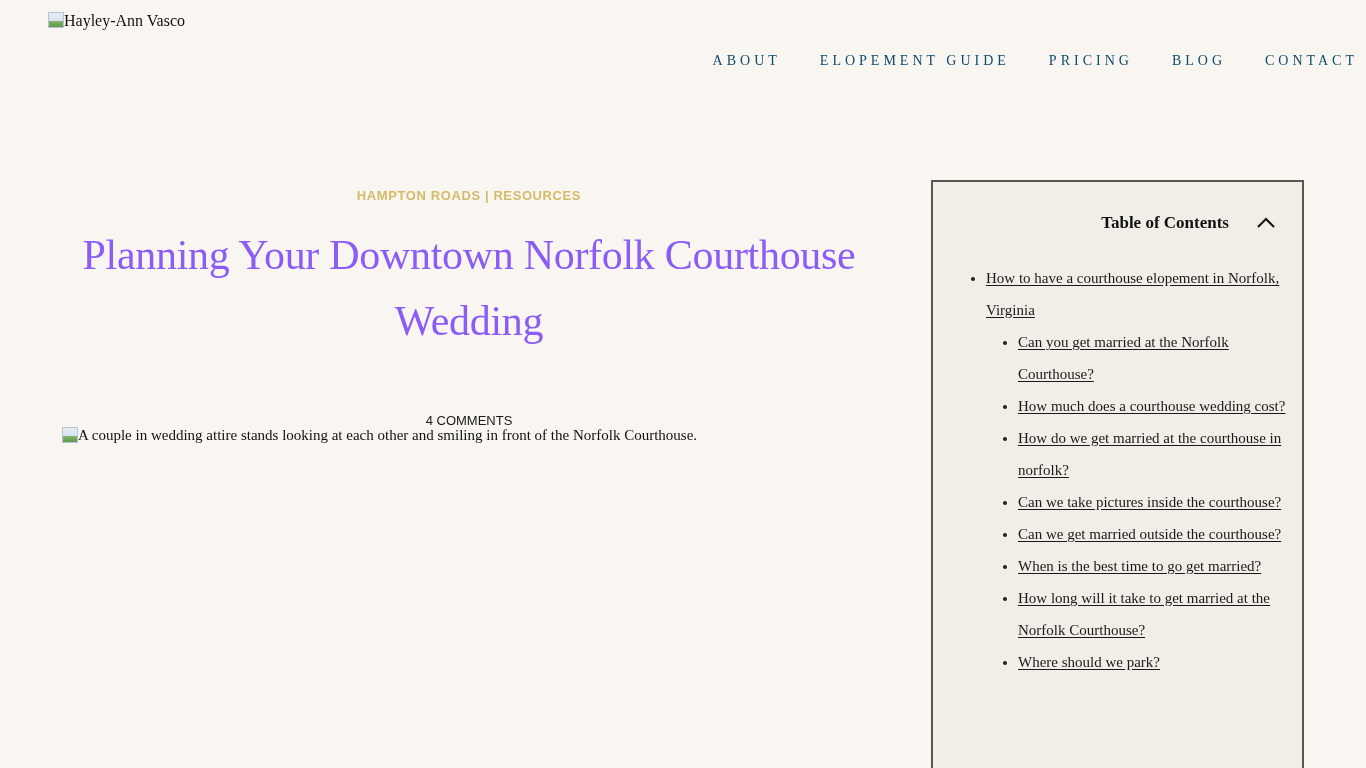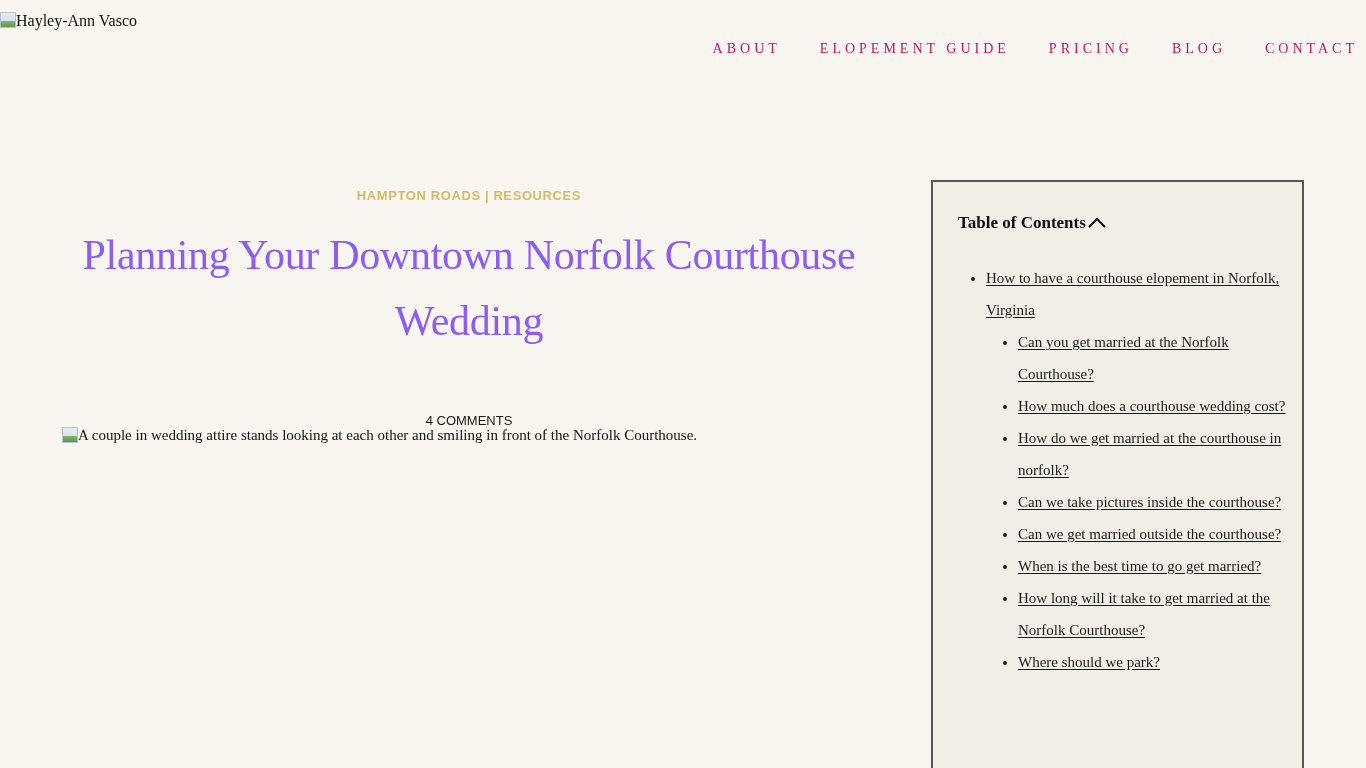--- a/index.html
+++ b/index.html
@@ -1,30 +1,30 @@
 <!DOCTYPE html>
 <html><head>
   <meta charset="utf-8">
   <style>
     * { box-sizing: border-box; margin: 0; padding: 0; }
     html, body { width: 1366px; height: 768px; overflow: hidden; }
     body { background: #f9f6f1; color: #1f1f1f; font-family: "Liberation Serif", serif; position: relative; }
-    .logo { position: absolute; left: 0; top: 12px; display: flex; align-items: flex-start; font-size: 16px; color: #111; }
+    .logo { position: absolute; left: 0; top: 12px; display: flex; align-items: flex-start; font-size: 16px; color: #111; padding-left: 48px; }
     .broken-img { display: inline-block; width: 16px; height: 16px; position: relative; margin-right: 0; }
     .broken-img::before { content: ""; position: absolute; left: 0; top: 0; width: 14px; height: 14px; border: 1px solid #b9c2cf; background: linear-gradient(180deg, #e6ecf6 0%, #d8e2f0 60%, #7fb46a 60%, #5d9a4a 100%); }
     .nav { position: absolute; top: 41px; right: 8px; display: flex; gap: 0; }
-    .nav a { font-family: "Liberation Serif", serif; font-size: 14px; letter-spacing: 4px; color: #be185d; text-decoration: none; margin-left: 39px; }
+    .nav a { font-family: "Liberation Serif", serif; font-size: 14px; letter-spacing: 4px; color: #0c4a6e; text-decoration: none; margin-left: 39px; margin-top: 12px; }
     .main { position: absolute; left: 62px; top: 0; width: 814px; }
     .category { position: absolute; top: 188px; left: 0; width: 814px; text-align: center; font-family: "Liberation Sans", sans-serif; font-weight: bold; font-size: 13px; letter-spacing: 0.6px; color: #d4bb6a; }
     .category span { color: #d4bb6a; }
     .title { position: absolute; top: 222px; left: 0; width: 814px; text-align: center; font-size: 42px; line-height: 66px; font-weight: normal; color: #8b5cf6; letter-spacing: -0.3px; }
     .comments { position: absolute; top: 370px; left: 0; width: 814px; text-align: center; font-family: "Liberation Sans", sans-serif; font-size: 13px; color: #1a1a1a; margin-top: 43px; }
     .hero-img { position: absolute; top: 427px; left: 0; display: flex; align-items: flex-start; font-size: 15px; color: #111; }
     .toc { position: absolute; left: 931px; top: 180px; width: 373px; height: 600px; background: #f1eee7; border: 2px solid #5a5652; }
-    .toc-header { position: absolute; top: 31px; left: 25px; right: 25px; display: flex; justify-content: flex-start; align-items: center; }
+    .toc-header { position: absolute; top: 31px; left: 25px; right: 25px; display: flex; justify-content: flex-end; align-items: center; gap: 26px; }
     .toc-title { font-size: 17px; font-weight: bold; color: #111; }
     .toc-toggle { width: 22px; height: 16px; cursor: pointer; }
     .toc-list { position: absolute; top: 80px; left: 34px; width: 320px; font-size: 15px; line-height: 32px; }
     .toc-list ul { list-style: disc; padding-left: 19px; }
     .toc-list ul ul { padding-left: 32px; }
     .toc-list a { color: #1a1a1a; text-decoration: underline; text-underline-offset: 2px; }
   </style>
 </head>
 <body>
 

